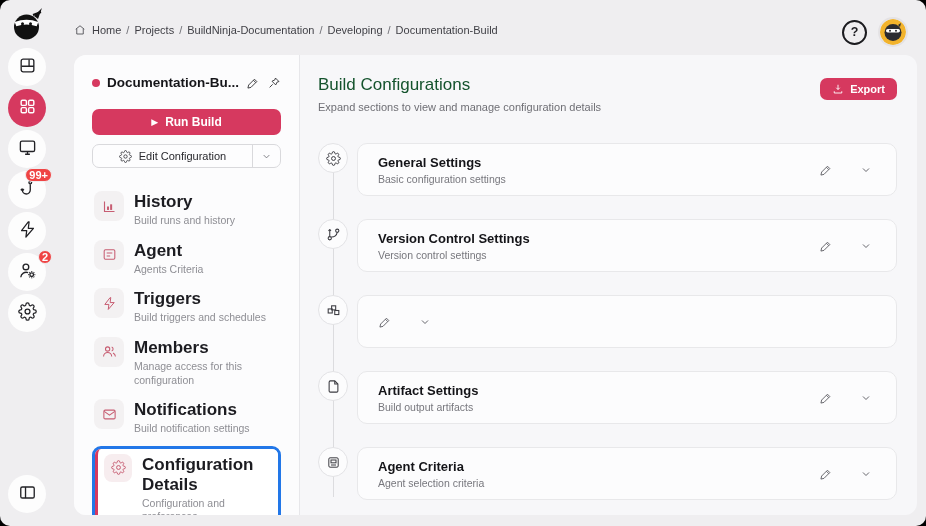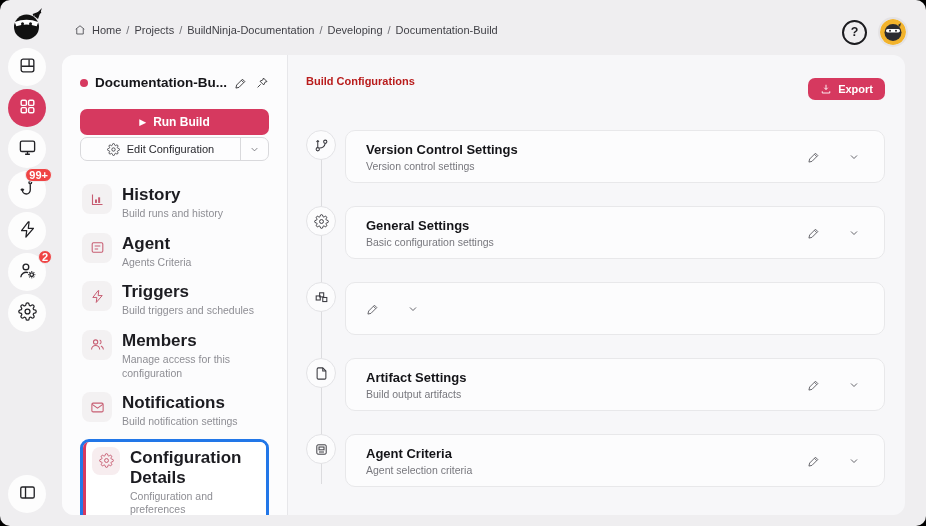--- a/index.html
+++ b/index.html
@@ -25,36 +25,36 @@
     font-size:11px;color:#3f3f45;}
   .breadcrumb svg{width:12px;height:12px;margin-right:1px;color:#3f3f45;}
   .crumb{cursor:pointer;}
   .crumb-sep{color:#6f6f75;}
   .top-actions{position:absolute;right:18px;top:17px;display:flex;align-items:center;gap:11px;}
   .help-circle{width:21px;height:21px;border:2px solid #1b1b1f;border-radius:50%;
     font-size:12.5px;font-weight:bold;color:#1b1b1f;display:flex;align-items:center;justify-content:center;cursor:pointer;}
   .avatar{width:26px;height:26px;border-radius:50%;overflow:hidden;cursor:pointer;border:2px solid #e4e2e4;box-sizing:content-box;}
 
   
-  .panel{position:absolute;left:62px;top:55px;width:843px;height:460px;background:#f7f7f9;
+  .panel{position:absolute;left:74px;top:55px;width:843px;height:460px;background:#f7f7f9;
     border-radius:12px;display:flex;overflow:hidden;}
 
   
   .sidebar{width:226px;box-sizing:border-box;background:#fcfcfd;border-right:1px solid #e7e7ea;
     padding:20px 18px 0 18px;flex:none;}
   .cfg-head{display:flex;align-items:center;gap:7px;}
   .cfg-dot{width:8px;height:8px;border-radius:50%;background:#d6395f;flex:none;}
   .cfg-title{font-size:13.5px;font-weight:bold;color:#151519;white-space:nowrap;flex:1;}
   .cfg-head .act{color:#2a2a2e;cursor:pointer;display:flex;}
   .cfg-head .act svg{width:14px;height:14px;}
   .run-btn{margin-top:19px;width:100%;height:26px;border:none;border-radius:7px;background:#d6395f;
     color:#fff;font-size:12px;font-weight:bold;display:flex;align-items:center;justify-content:center;gap:7px;cursor:pointer;
     font-family:inherit;}
   .run-btn .play{font-size:9px;line-height:1;}
-  .edit-btn{margin-top:2px;width:100%;height:24px;border:1px solid #d9d9dc;border-radius:7px;
+  .edit-btn{margin-top:9px;width:100%;height:24px;border:1px solid #d9d9dc;border-radius:7px;
     background:#fdfdfe;display:flex;align-items:stretch;box-sizing:border-box;overflow:hidden;}
   .edit-main{flex:1;display:flex;align-items:center;justify-content:center;gap:7px;font-size:11px;
     color:#29292e;cursor:pointer;}
   .edit-main svg{width:13px;height:13px;color:#3a3a40;}
   .edit-caret{width:27px;border-left:1px solid #d9d9dc;display:flex;align-items:center;justify-content:center;
     color:#6b6b71;cursor:pointer;}
   .edit-caret svg{width:11px;height:11px;}
 
   .nav{margin-top:21px;display:flex;flex-direction:column;gap:8px;}
   .nav-item{display:flex;gap:10px;padding:2px 2px;align-items:flex-start;cursor:pointer;border-radius:8px;}
@@ -66,21 +66,21 @@
   .nav-sub{font-size:10.5px;color:#8e8e94;margin-top:2px;line-height:1.3;}
   .nav-sel-wrap{border:3px solid #2277e8;border-radius:9px;cursor:pointer;}
   .nav-sel{background:#fff;border-radius:6px;border-left:3px solid #d6395f;padding:5px 6px;
     display:flex;gap:10px;align-items:flex-start;}
   .nav-sel .nav-ico{background:#f7edef;width:28px;height:28px;}
 
   
   .content{flex:1;position:relative;padding:20px 20px 0 18px;box-sizing:border-box;}
   .content-head{display:flex;align-items:flex-start;}
   .head-txt{flex:1;}
-  .page-title{font-size:11px;font-weight:bold;color:#b91c1c;}
+  .page-title{font-size:17px;font-weight:normal;color:#14532d;}
   .page-sub{font-size:11px;color:#6f6f75;margin-top:6px;}
   .export-btn{height:22px;border:none;border-radius:7px;background:#d6395f;color:#fff;
     font-size:11px;font-weight:bold;display:flex;align-items:center;gap:6px;padding:0 12px;cursor:pointer;
     margin-top:3px;font-family:inherit;}
   .export-btn svg{width:12px;height:12px;}
 
   .timeline{position:relative;margin-top:30px;}
   .t-line{position:absolute;left:14.5px;top:16px;height:338px;width:1px;background:#dcdcdf;}
   .t-row{display:flex;align-items:flex-start;gap:9px;margin-bottom:23px;position:relative;}
   .t-ico{width:30px;height:30px;border-radius:50%;background:#fcfcfd;border:1px solid #e3e3e6;
@@ -403,33 +403,64 @@
             </span>
           </div>
         </div>
       </div>
     </div>
 
     <div class="content">
       <div class="content-head">
         <div class="head-txt">
           <div class="page-title">Build Configurations</div>
+          <div class="page-sub">Expand sections to view and manage configuration details</div>
         </div>
         <button class="export-btn">
           <span style="display:flex">
               <svg viewBox="0 0 24 24">
                 <use href="#i-download"></use>
               </svg>
             </span>
           <span>Export</span>
         </button>
       </div>
 
       <div class="timeline">
         <div class="t-line"></div>
+
+        <div class="t-row">
+          <span class="t-ico">
+              <svg viewBox="0 0 24 24">
+                <use href="#i-gear"></use>
+              </svg>
+            </span>
+          <div class="card">
+            <div class="card-txt">
+              <div class="card-title">General Settings</div>
+              <div class="card-sub">Basic configuration settings</div>
+            </div>
+            <div class="card-actions">
+              <span class="ic">
+                  <span style="display:flex">
+                    <svg viewBox="0 0 24 24">
+                      <use href="#i-pencil"></use>
+                    </svg>
+                  </span>
+                </span>
+              <span class="ic chev">
+                  <span style="display:flex">
+                    <svg viewBox="0 0 24 24">
+                      <use href="#i-chevron"></use>
+                    </svg>
+                  </span>
+                </span>
+            </div>
+          </div>
+        </div>
 
         <div class="t-row">
           <span class="t-ico">
               <svg viewBox="0 0 24 24">
                 <use href="#i-branch"></use>
               </svg>
             </span>
           <div class="card">
             <div class="card-txt">
               <div class="card-title">Version Control Settings</div>
@@ -450,50 +481,20 @@
                     </svg>
                   </span>
                 </span>
             </div>
           </div>
         </div>
 
         <div class="t-row">
           <span class="t-ico">
               <svg viewBox="0 0 24 24">
-                <use href="#i-gear"></use>
-              </svg>
-            </span>
-          <div class="card">
-            <div class="card-txt">
-              <div class="card-title">General Settings</div>
-              <div class="card-sub">Basic configuration settings</div>
-            </div>
-            <div class="card-actions">
-              <span class="ic">
-                  <span style="display:flex">
-                    <svg viewBox="0 0 24 24">
-                      <use href="#i-pencil"></use>
-                    </svg>
-                  </span>
-                </span>
-              <span class="ic chev">
-                  <span style="display:flex">
-                    <svg viewBox="0 0 24 24">
-                      <use href="#i-chevron"></use>
-                    </svg>
-                  </span>
-                </span>
-            </div>
-          </div>
-        </div>
-
-        <div class="t-row">
-          <span class="t-ico">
-              <svg viewBox="0 0 24 24">
                 <use href="#i-steps"></use>
               </svg>
             </span>
           <div class="card">
             <div class="card-actions">
               <span class="ic">
                   <span style="display:flex">
                     <svg viewBox="0 0 24 24">
                       <use href="#i-pencil"></use>
                     </svg>

